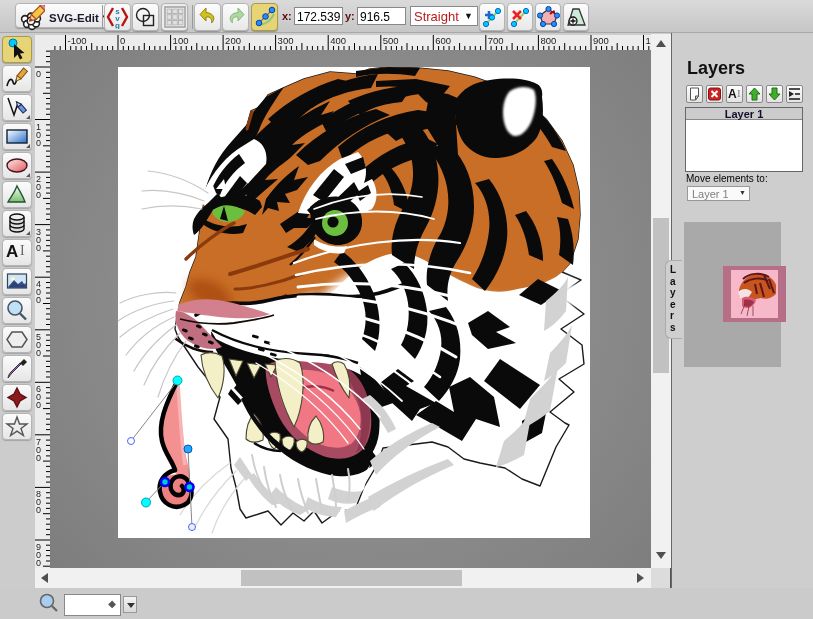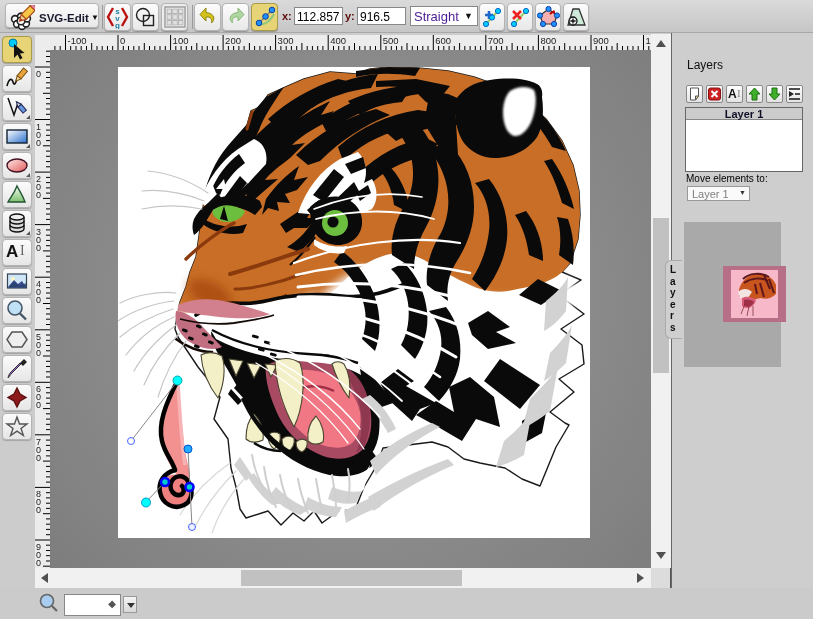--- a/index.html
+++ b/index.html
@@ -20,21 +20,21 @@
 #hthumb{left:206px;top:2px;width:221px;height:16px;background:#c1c1c1}
 #scorner{left:651px;top:568px;width:20px;height:20px;background:#dcdcdc;border-right:1px solid #555}
 #rightpanel{left:671px;top:33px;width:142px;height:555px;background:#cecece;border-left:1px solid #666}
 #bottombar{left:0;top:588px;width:813px;height:31px;background:#cbcbcb}
 .arr{position:absolute;width:0;height:0}
 .lay-btn{position:absolute;top:0;width:17px;height:18px;background:linear-gradient(#fdfdfd,#e3e3e3);border:1px solid #8a8a8a;border-radius:2px}
 </style></head>
 <body>
 
 <div id="topbar" class="abs">
-  <div class="tbtn" style="left:5px;width:94px;height:25px;top:3px">
+  <div class="tbtn" style="left:15px;width:94px;height:25px;top:3px">
     <svg width="26" height="26" style="position:absolute;left:3px;top:1px" viewBox="0 0 26 26">
       <g stroke="#222" stroke-width="1.6" fill="#fff">
         <circle cx="6" cy="14" r="3.4"></circle>
           <circle cx="8" cy="19" r="3.4"></circle>
           <circle cx="13" cy="21" r="3.4"></circle>
           <circle cx="17" cy="18.5" r="3.4"></circle>
           <circle cx="18" cy="13.5" r="3.4"></circle>
           <circle cx="12" cy="11.5" r="3.4"></circle>
           <circle cx="12" cy="16" r="3.8"></circle>
       </g>
@@ -97,28 +97,28 @@
       <line x1="6" y1="18" x2="19" y2="5" stroke="#777" stroke-width="1.2"></line>
       <g fill="#1e90ff" stroke="#1040a0" stroke-width="1">
           <circle cx="6" cy="18" r="2.8"></circle>
           <circle cx="12.5" cy="11.5" r="2.8"></circle>
           <circle cx="19" cy="5" r="2.8"></circle>
         </g>
     </svg>
   </div>
   <span style="position:absolute;left:282px;top:10px;font-size:11px;font-weight:bold;color:#5b0b0b">x:</span>
   <div class="abs" style="left:294px;top:7px;width:49px;height:18px;background:#fff;border:1px solid #888">
-      <span style="position:absolute;left:2px;top:2px;font-size:12px;color:#000">112.857</span>
+      <span style="position:absolute;left:2px;top:2px;font-size:12px;color:#000">172.539</span>
     </div>
   <span style="position:absolute;left:345px;top:10px;font-size:11px;font-weight:bold;color:#5b0b0b">y:</span>
   <div class="abs" style="left:357px;top:7px;width:49px;height:18px;background:#fff;border:1px solid #888">
       <span style="position:absolute;left:2px;top:2px;font-size:12px;color:#000">916.5</span>
     </div>
   <div class="abs" style="left:410px;top:6px;width:68px;height:20px;background:#fff;border:1px solid #888">
-    <span style="position:absolute;left:3px;top:2px;font-size:13px;color:#4c1d95">Straight</span>
+    <span style="position:absolute;left:3px;top:2px;font-size:13px;color:#b91c1c">Straight</span>
     <span style="position:absolute;right:4px;top:4px;font-size:9px;color:#111">▼</span>
   </div>
   <div class="tbtn" style="left:479px;width:26px">
     <svg width="23" height="24" viewBox="0 0 23 24" style="position:absolute;left:1px;top:1px">
       <line x1="5" y1="19" x2="17" y2="6" stroke="#9c6" stroke-width="2"></line>
       <path d="M8 6 L8 14 M4 10 L12 10" stroke="#26c" stroke-width="2.6"></path>
       <g fill="#0cf" stroke="#06c">
           <circle cx="5" cy="19" r="2.6"></circle>
           <circle cx="11" cy="12.5" r="2.6"></circle>
           <circle cx="17" cy="6" r="2.6"></circle>
@@ -794,21 +794,21 @@
   <div class="arr" style="left:5px;top:518px;border-left:5px solid transparent;border-right:5px solid transparent;border-top:7px solid #505050"></div>
 </div>
 <div id="hscroll" class="abs">
   <div class="arr" style="left:6px;top:5px;border-top:5px solid transparent;border-bottom:5px solid transparent;border-right:7px solid #505050"></div>
   <div id="hthumb" class="abs"></div>
   <div class="arr" style="left:602px;top:5px;border-top:5px solid transparent;border-bottom:5px solid transparent;border-left:7px solid #505050"></div>
 </div>
 <div id="scorner" class="abs"></div>
 
 <div id="rightpanel" class="abs"></div>
-<div class="abs" style="left:687px;top:58px;font-size:12px;font-weight:normal;color:#111">Layers</div>
+<div class="abs" style="left:687px;top:58px;font-size:18px;font-weight:bold;color:#111">Layers</div>
 <div class="abs" style="left:684px;top:85px;width:121px;height:20px">
   <div class="lay-btn" style="left:2px">
     <svg width="15" height="16">
         <path d="M3.5 2 L11.5 2 L11.5 10 L8.5 14 L3.5 14 Z" fill="#fff" stroke="#555"></path>
         <path d="M11.5 10 L8.5 10 L8.5 14 Z" fill="#f5e690" stroke="#555"></path>
       </svg>
   </div>
   <div class="lay-btn" style="left:22px">
     <svg width="15" height="16">
         <rect x="1.5" y="2" width="12" height="12" rx="2" fill="#cc2222" stroke="#881111"></rect>

